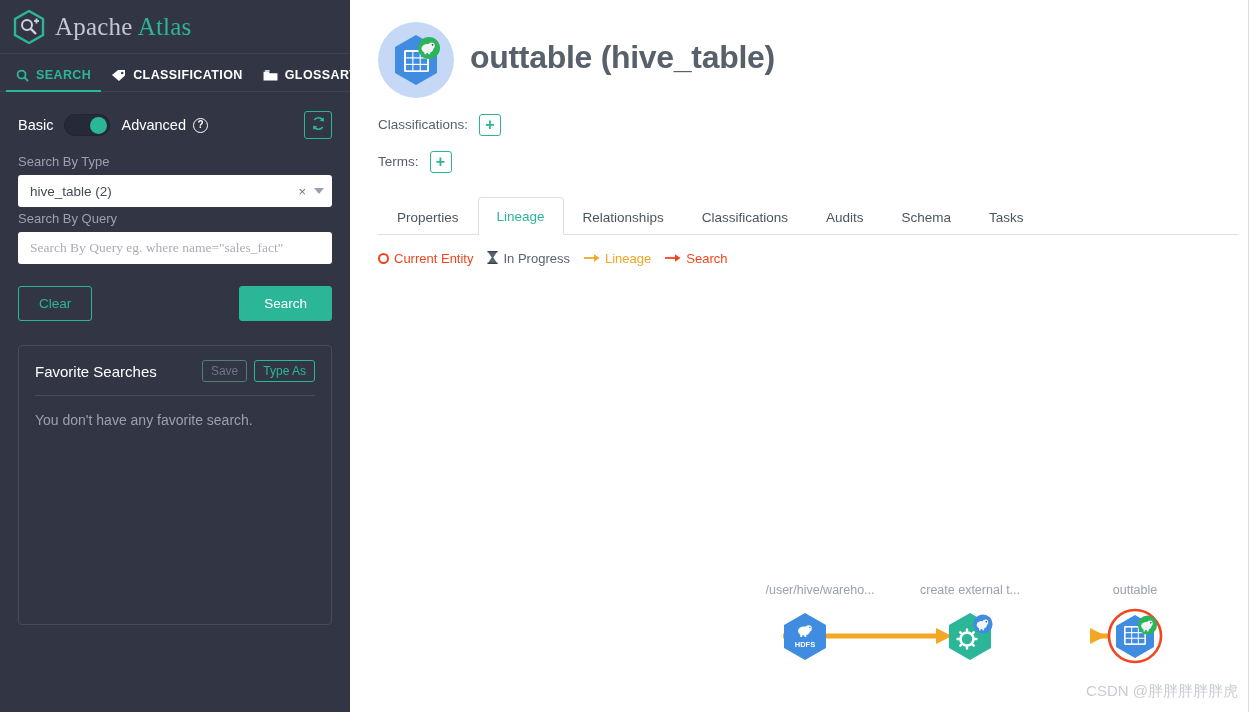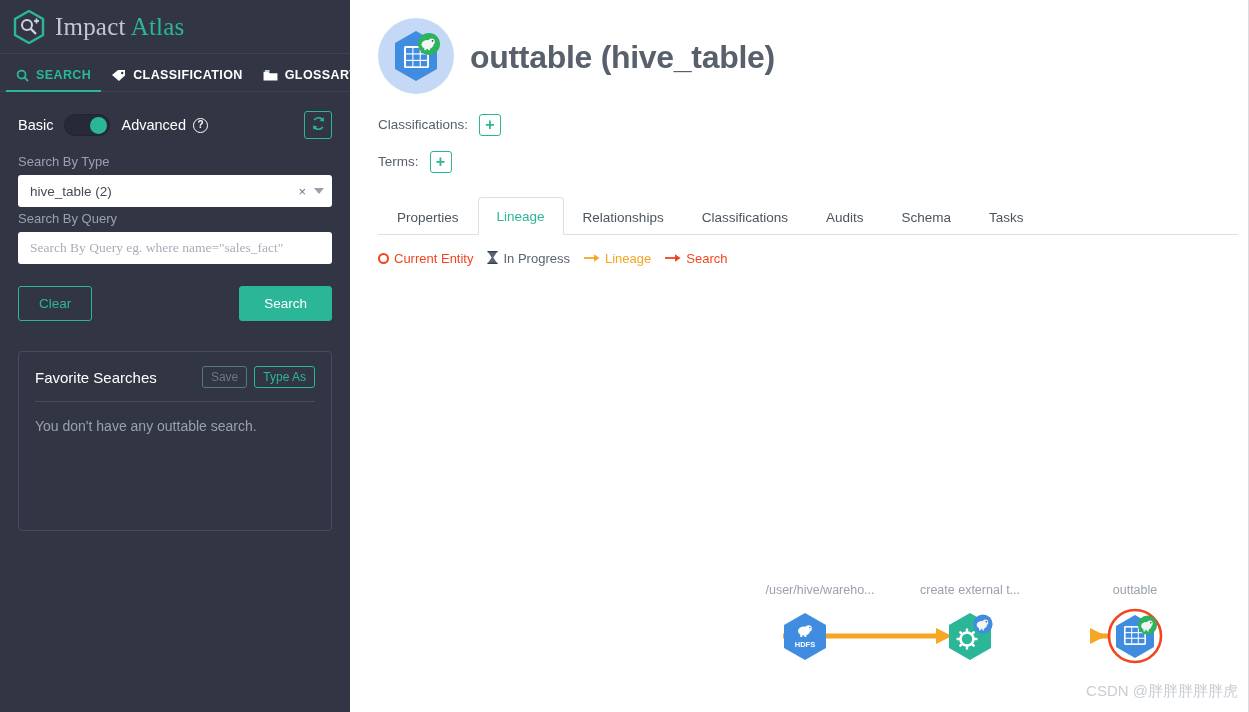--- a/index.html
+++ b/index.html
@@ -118,23 +118,23 @@
     font-family: "Liberation Sans", sans-serif;
   }
   .btn-search {
     margin-left: auto;
     background: #2bb698; border: 1px solid #2bb698; color: #ffffff;
     border-radius: 3px; padding: 9px 24px; font-size: 13.5px; cursor: pointer;
     font-family: "Liberation Sans", sans-serif;
   }
 
   .fav-card {
-    margin-top: 30px;
+    margin-top: 24px;
     border: 1px solid #474b5c; border-radius: 4px;
-    height: 180px; padding: 14px 16px;
+    height: 280px; padding: 14px 16px;
   }
   .fav-head { display: flex; align-items: center; }
   .fav-title { font-size: 15px; color: #ffffff; flex: 1; }
   .mini-btn {
     border: 1px solid #2bb698; border-radius: 3px;
     background: transparent; color: #2bb698;
     font-size: 12px; padding: 3px 8px; margin-left: 7px; cursor: pointer;
     font-family: "Liberation Sans", sans-serif;
   }
   .mini-btn.disabled { color: #6f7584; border-color: #4d7f72; cursor: default; }
@@ -162,21 +162,21 @@
     display: flex; align-items: center; padding: 0 12px;
   }
   .search-wrap svg { flex: 0 0 auto; }
   .search-entities {
     flex: 1; border: none; outline: none; margin-left: 10px;
     font-size: 13.5px; color: #444b55;
     font-family: "Liberation Sans", sans-serif;
   }
   .search-entities::placeholder { color: #9aa0ae; }
 
-  .entity-head { display: flex; align-items: flex-start; padding: 18px 0 0 28px; }
+  .entity-head { display: flex; align-items: flex-end; padding: 18px 0 0 28px; }
   .entity-icon {
     width: 76px; height: 76px; border-radius: 50%;
     background: #c5d9f7; display: flex; align-items: center; justify-content: center;
     position: relative; flex: 0 0 76px;
   }
   .entity-title {
     margin-left: 16px; font-size: 32px; color: #58606b;
     font-weight: bold; letter-spacing: -.3px;
   }
 
@@ -238,21 +238,21 @@
     <div class="brand">
       <span class="brand-logo">
         <svg width="32" height="34" viewBox="0 0 32 34">
           <polygon points="16,1 30,9 30,25 16,33 2,25 2,9" fill="none" stroke="#2bb698" stroke-width="2.4"></polygon>
           <circle cx="14" cy="15" r="5" fill="none" stroke="#cfd3db" stroke-width="2"></circle>
           <line x1="17.6" y1="18.6" x2="23" y2="24" stroke="#cfd3db" stroke-width="2.4"></line>
           <line x1="21" y1="11" x2="26" y2="11" stroke="#cfd3db" stroke-width="1.8"></line>
           <line x1="23.5" y1="8.5" x2="23.5" y2="13.5" stroke="#cfd3db" stroke-width="1.8"></line>
         </svg>
       </span>
-      <span class="brand-text"><span>Impact </span><span class="accent">Atlas</span></span>
+      <span class="brand-text"><span>Apache </span><span class="accent">Atlas</span></span>
     </div>
 
     <nav class="nav-tabs">
       <div class="nav-tab active">
         <span>
           <svg width="13" height="13" viewBox="0 0 14 14">
             <circle cx="6" cy="6" r="4.3" fill="none" stroke="#2bb698" stroke-width="1.9"></circle>
             <line x1="9.2" y1="9.2" x2="13" y2="13" stroke="#2bb698" stroke-width="2.1"></line>
           </svg>
         </span>
@@ -314,21 +314,21 @@
         <button class="btn-search">Search</button>
       </div>
 
       <div class="fav-card">
         <div class="fav-head">
           <span class="fav-title">Favorite Searches</span>
           <button class="mini-btn disabled">Save</button>
           <button class="mini-btn">Type As</button>
         </div>
         <div class="fav-sep"></div>
-        <div class="fav-empty">You don't have any outtable search.</div>
+        <div class="fav-empty">You don't have any favorite search.</div>
       </div>
 
     </div>
   </aside>
 
   <section class="main">
 
 
     <div class="entity-head">
       <div class="entity-icon">

